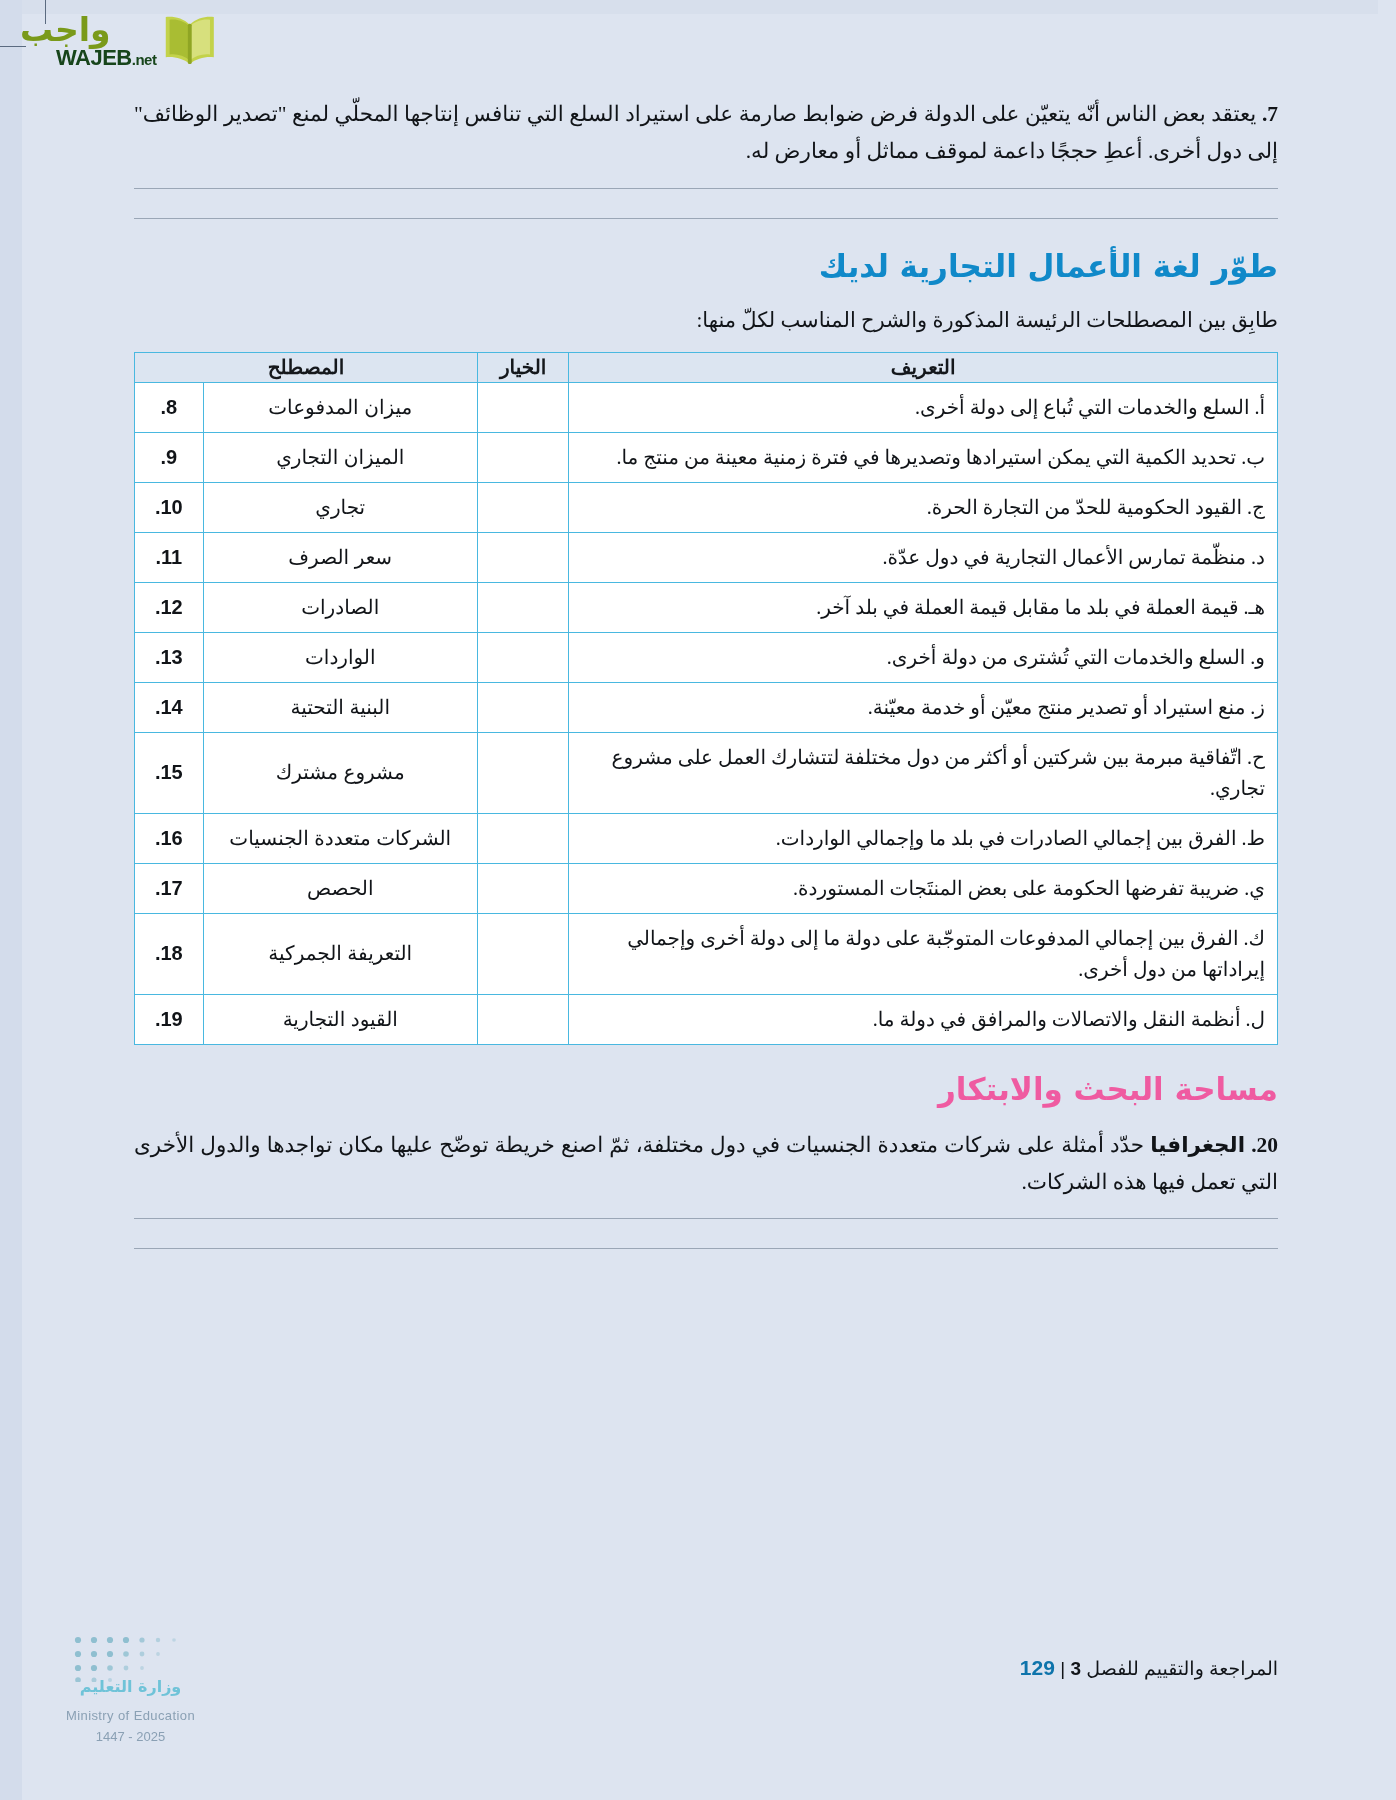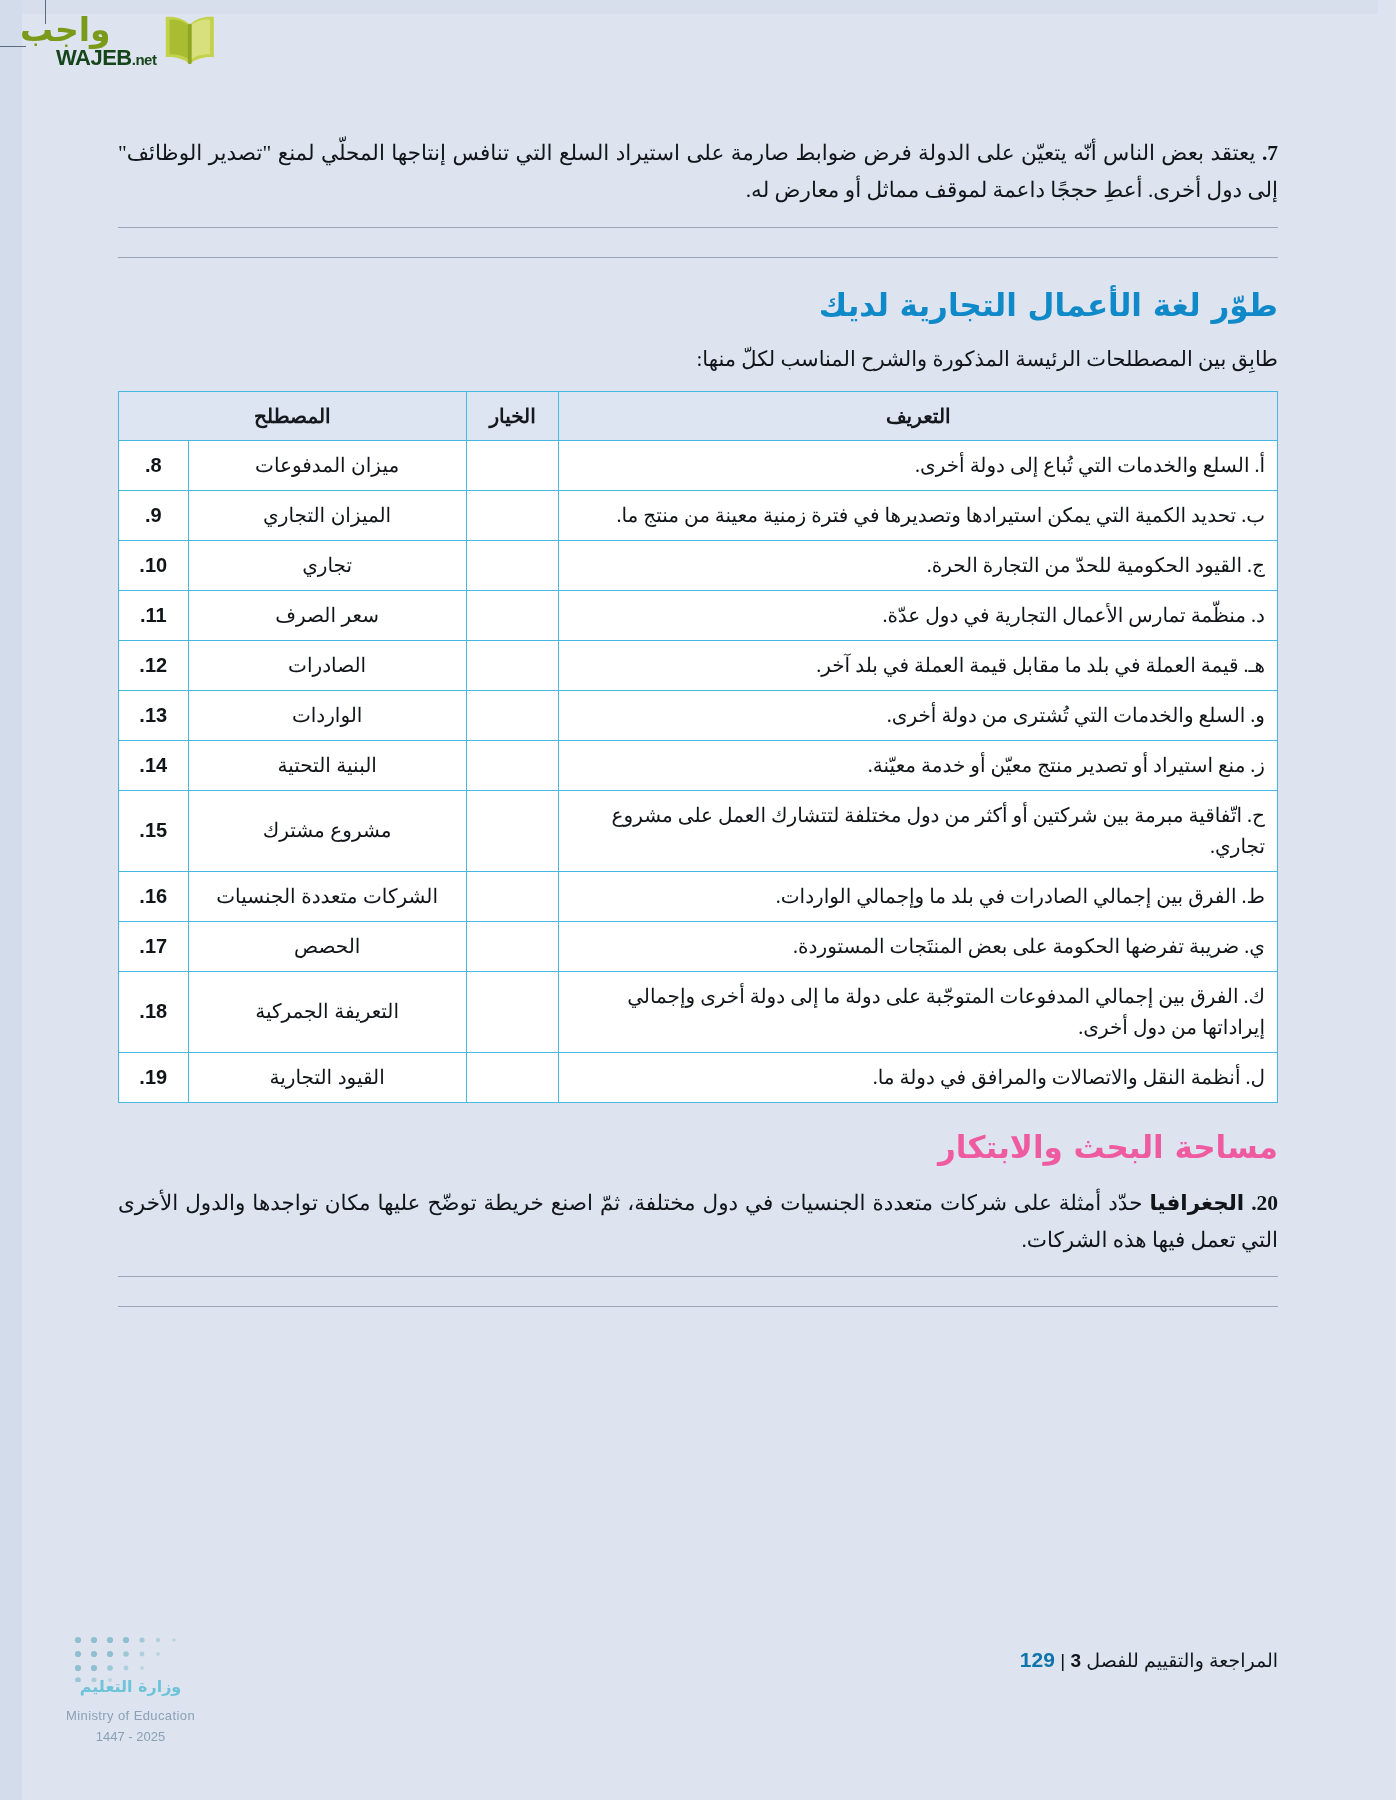--- a/index.html
+++ b/index.html
@@ -93,23 +93,22 @@
     left: 45px; top: 0;
     width: 1px; height: 24px;
     background: #5b6b80;
   }
 
   
   .content {
     position: absolute;
     top: 96px;
     right: 118px;
-    left: 118px;
+    left: 134px;
     direction: rtl;
-    margin-top: 39px;
   }
 
   
   .q-block { margin-bottom: 6px; }
   .q-text {
     font-size: 21.5px;
     line-height: 1.72;
     color: #111418;
     text-align: justify;
     font-family: "Liberation Serif", serif;
@@ -155,21 +154,21 @@
   table.match th, table.match td {
     border: 1px solid #49b8e0;
     vertical-align: middle;
   }
   table.match thead th {
     background: #dce5f1;
     font-family: "Liberation Sans", sans-serif;
     font-weight: bold;
     font-size: 20px;
     color: #15181c;
-    height: 49px;
+    height: 30px;
     text-align: center;
   }
   col.c-def   { width: 62.0%; }
   col.c-opt   { width: 8.0%;  }
   col.c-term  { width: 24.0%; }
   col.c-num   { width: 6.0%;  }
 
   table.match tbody td {
     font-size: 20px;
     color: #111418;
@@ -202,21 +201,21 @@
   .footer {
     position: absolute;
     bottom: 0;
     right: 0;
     left: 0;
     height: 220px;
     direction: rtl;
   }
   .footer-caption {
     position: absolute;
-    bottom: 128px;
+    bottom: 120px;
     right: 118px;
     font-family: "Liberation Sans", sans-serif;
     font-size: 19px;
     color: #111418;
   }
   .footer-caption .pg {
     font-weight: bold;
     color: #0e74ab;
     font-size: 21px;
   }

